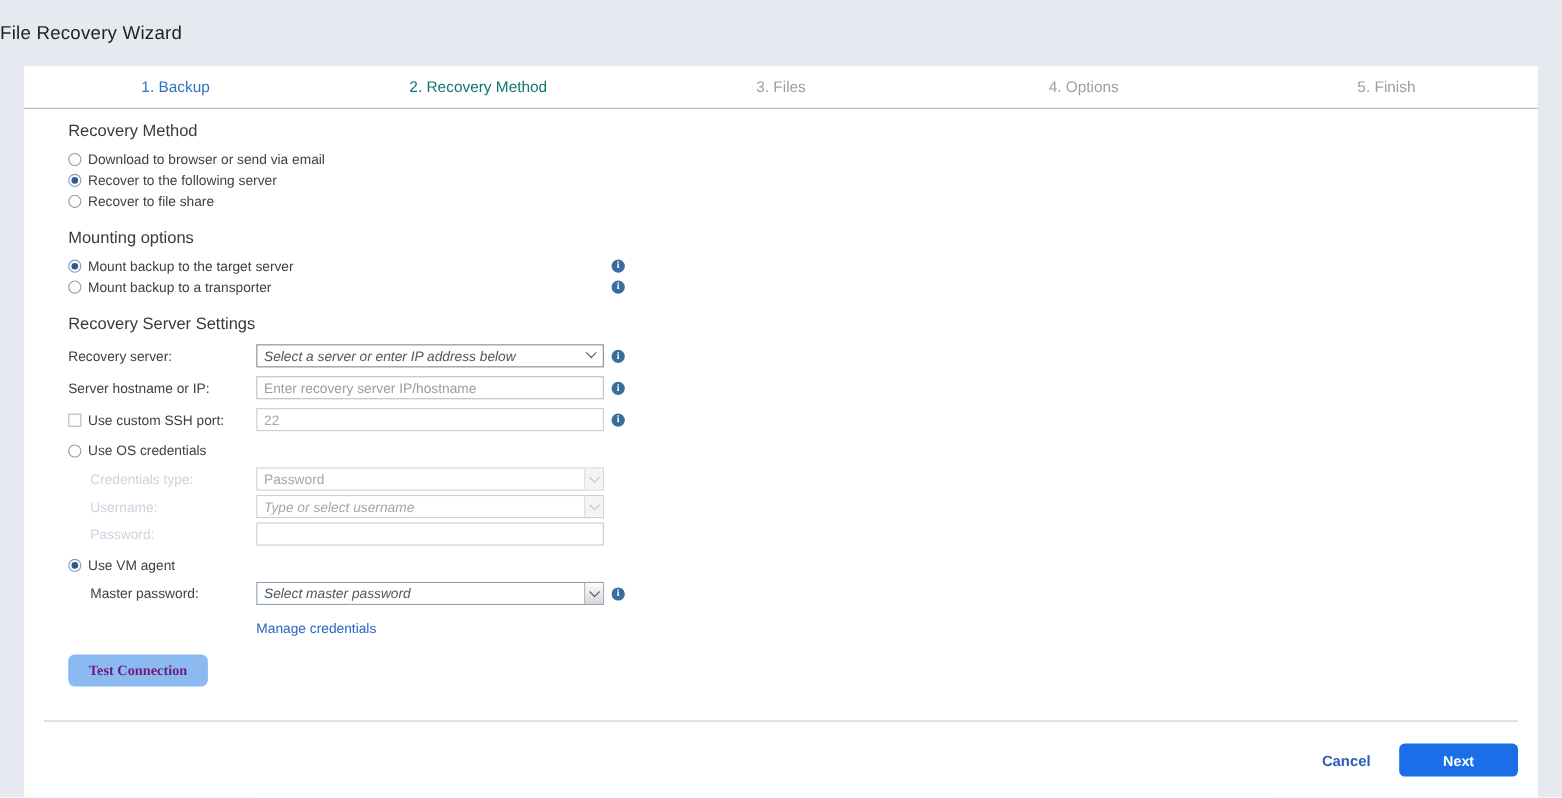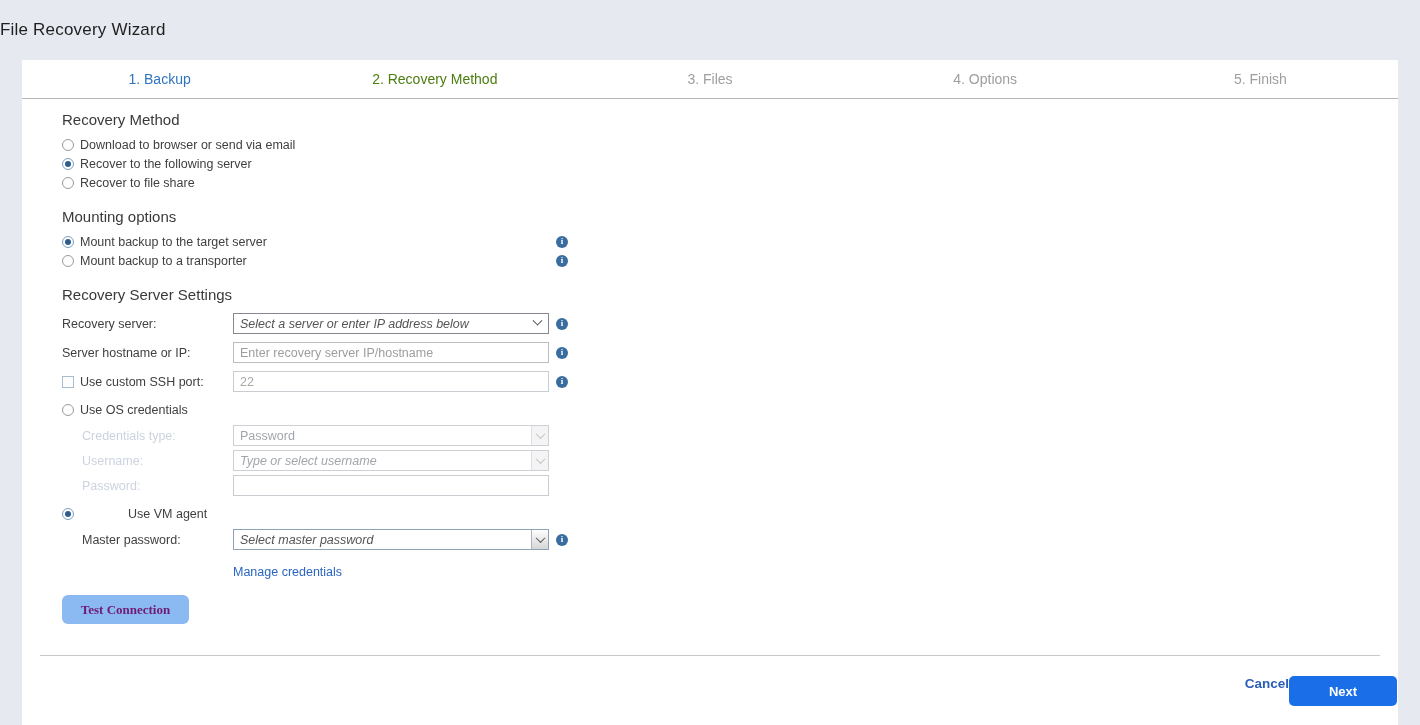--- a/index.html
+++ b/index.html
@@ -28,21 +28,21 @@
   .steps {
     display: flex;
     height: 39px;
     border-bottom: 1px solid #b5b5b5;
   }
   .step {
     flex: 1; display: flex; align-items: center; justify-content: center;
     font-size: 14px; color: #9e9e9e; cursor: default;
   }
   .step.done { color: #2f74c0; cursor: pointer; }
-  .step.current { color: #4d7c0f; }
+  .step.current { color: #0f766e; }
   
   .content { padding: 12px 40px 0 40px; }
   h2.section {
     font-size: 15px; font-weight: 400; color: #3a3a3a; margin-bottom: 7px;
   }
   .group { margin-bottom: 16px; }
   
   .radio-row {
     display: flex; align-items: center; height: 19px; cursor: pointer;
     font-size: 12.5px; color: #3f3f3f;
@@ -135,22 +135,22 @@
     width: 127px; height: 29px;
     background: #8bb9f2; border: none; border-radius: 6px;
     color: #701a75; font-family: Liberation Serif, serif;
     font-size: 13px; font-weight: 700; cursor: default;
   }
   .footer-line {
     position: absolute; left: 18px; right: 18px; top: 595px;
     border-top: 1px solid #c9c9c9;
   }
   .footer {
-    position: absolute; right: 1px; top: 616px;
-    display: flex; 
+    position: absolute; right: 18px; top: 616px;
+    display: flex; align-items: center; gap: 26px;
   }
   .footer .link { font-size: 13.5px; font-weight: 600; color: #2a5db8; }
   .btn-next {
     width: 108px; height: 30px;
     background: #1a6fe8; border: none; border-radius: 5px;
     color: #ffffff; font-family: "Liberation Sans", sans-serif;
     font-size: 13px; font-weight: 700; cursor: pointer;
   }
 </style>
 </head>
@@ -256,21 +256,21 @@
               <span class="chevron"></span>
             </span>
         </div>
       </div>
 
       <div class="form-row">
         <span class="form-label disabled indent">Password:</span>
         <input class="text" type="password" disabled="" style="">
       </div>
 
-      <label class="radio-row" style="margin-bottom:6px;gap:48px;">
+      <label class="radio-row" style="margin-bottom:6px;">
         <span class="radio selected"></span>
         <span>Use VM agent</span>
       </label>
 
       <div class="form-row">
         <span class="form-label indent">Master password:</span>
         <div class="combo trigger field">
           <span class="combo-text italic">Select master password</span>
           <span class="trigger-btn">
               <span class="chevron"></span>

